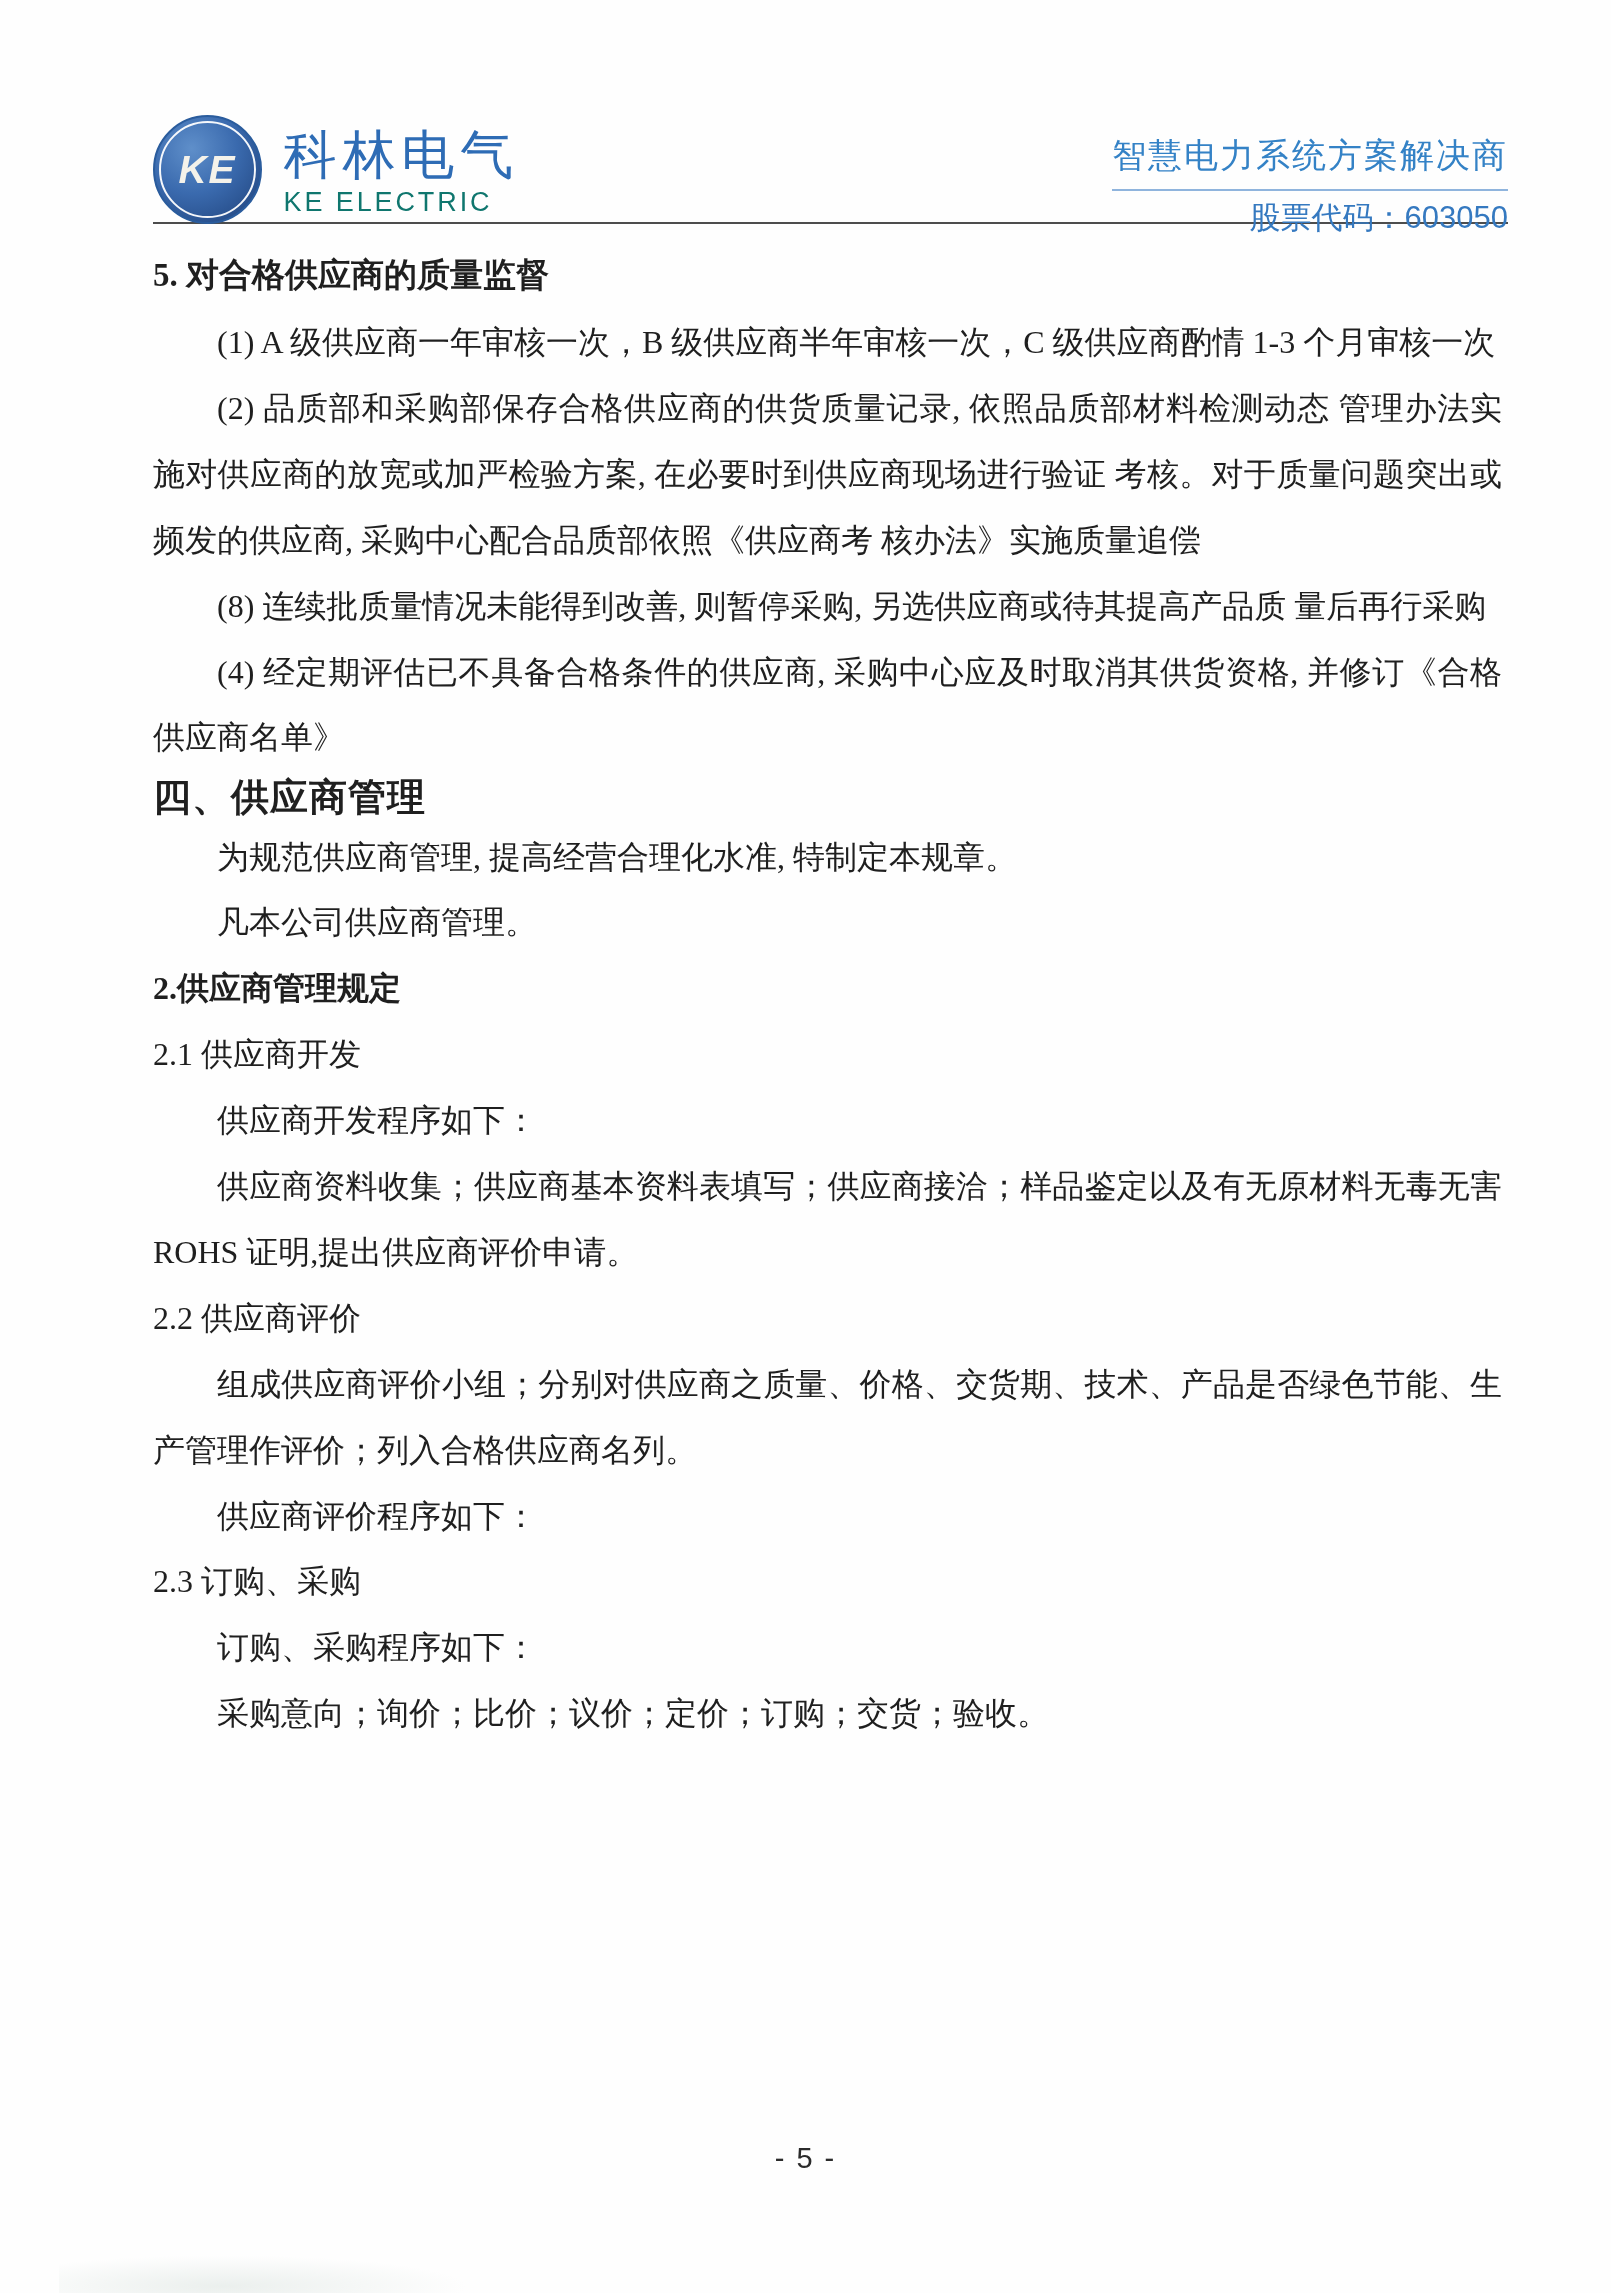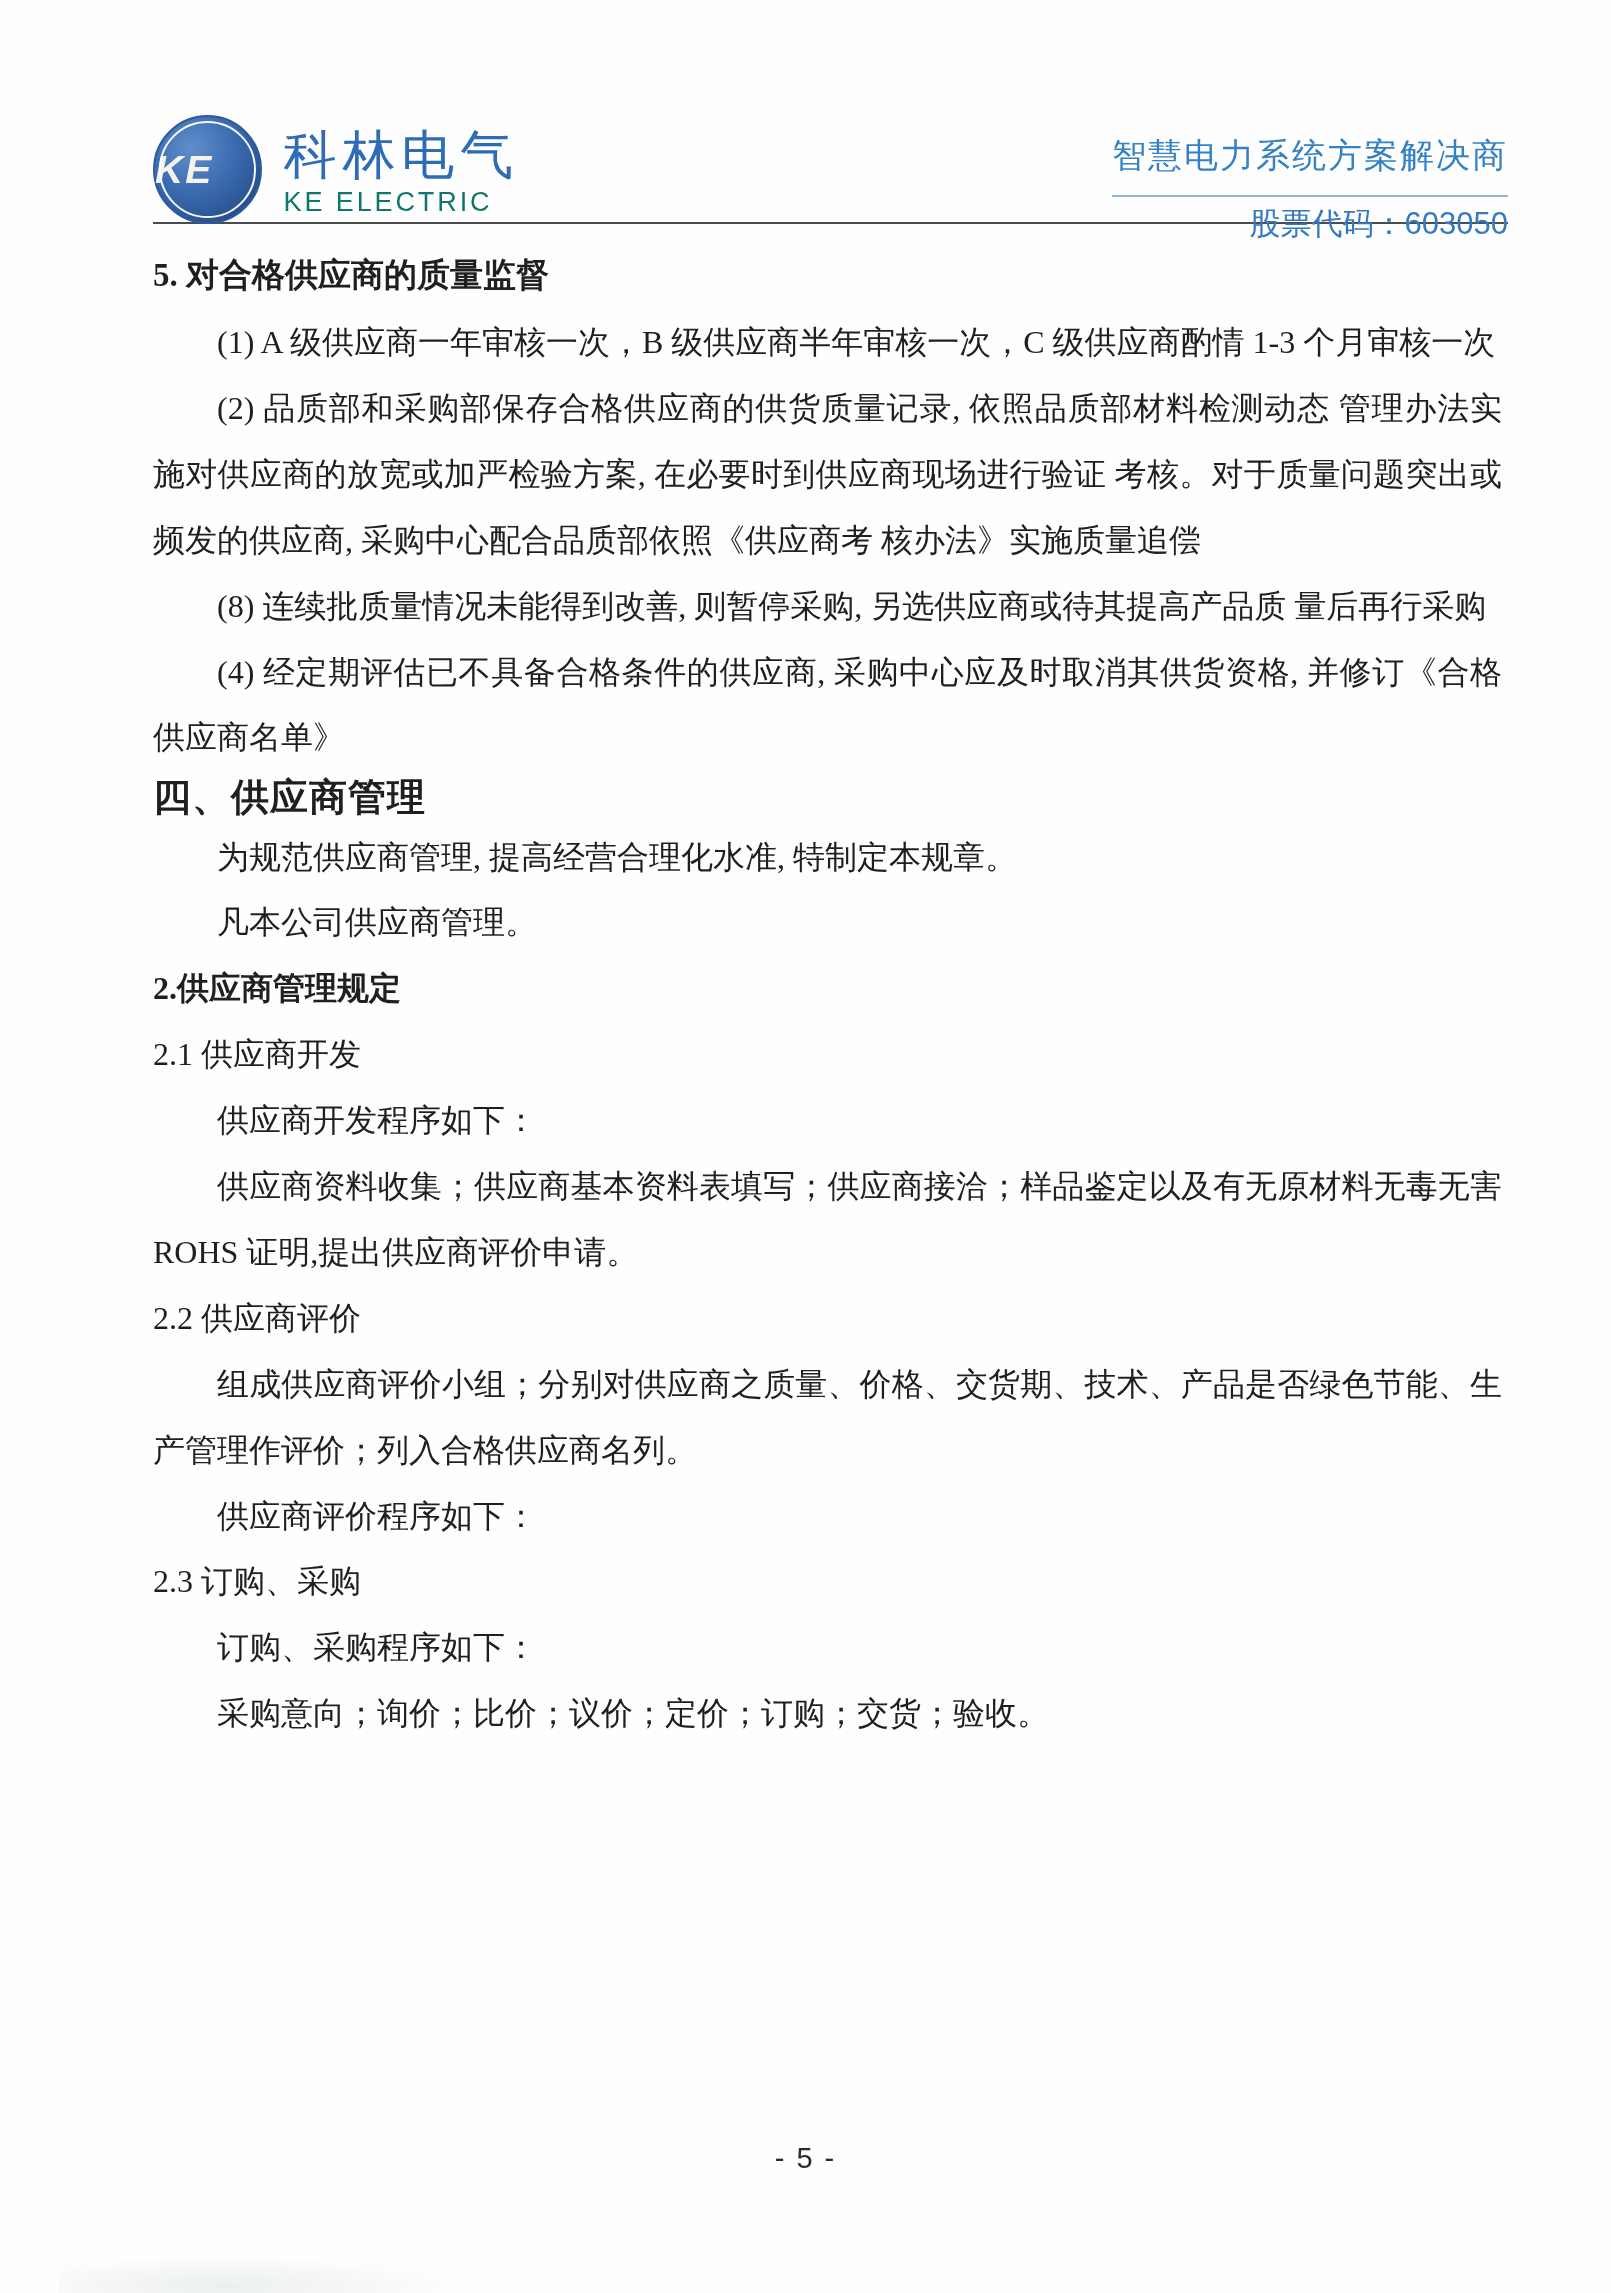--- a/index.html
+++ b/index.html
@@ -30,21 +30,21 @@
     left: 153px; right: 103px; top: 115px;
     height: 109px;
     border-bottom: 2.9px solid #4d4d4d;
   }
   .brand { position: absolute; left: 0; top: 0; display: flex; align-items: center; }
   .logo-circle {
     width: 109px; height: 109px;
     border-radius: 50%;
     border: 2.9px solid #2a5c9d;
     background: radial-gradient(circle at 35% 30%, #5f8fca 0%, #3a6aae 45%, #1d3f77 100%);
-    display: flex; align-items: center; 
+    display: flex; align-items: center; justify-content: center;
     position: relative;
     flex: 0 0 auto;
   }
   .logo-ring {
     position: absolute; inset: 3.9px;
     border: 2px solid rgba(255,255,255,0.95);
     border-radius: 50%;
   }
   .logo-monogram {
     color: #f4f2ea;
@@ -68,21 +68,21 @@
     margin-top: 3.9px;
   }
   .header-right {
     position: absolute; right: 0; top: 17.6px;
     text-align: left;
   }
   .slogan {
     color: #3482c6;
     font-size: 34px;
     letter-spacing: 2px;
-    padding-bottom: 16px;
+    padding-bottom: 10px;
     border-bottom: 2px solid #8fb4dd;
   }
   .stock {
     color: #3579c0;
     font-size: 31px;
     margin-top: 6.8px;
     text-align: right;
   }
 
   

